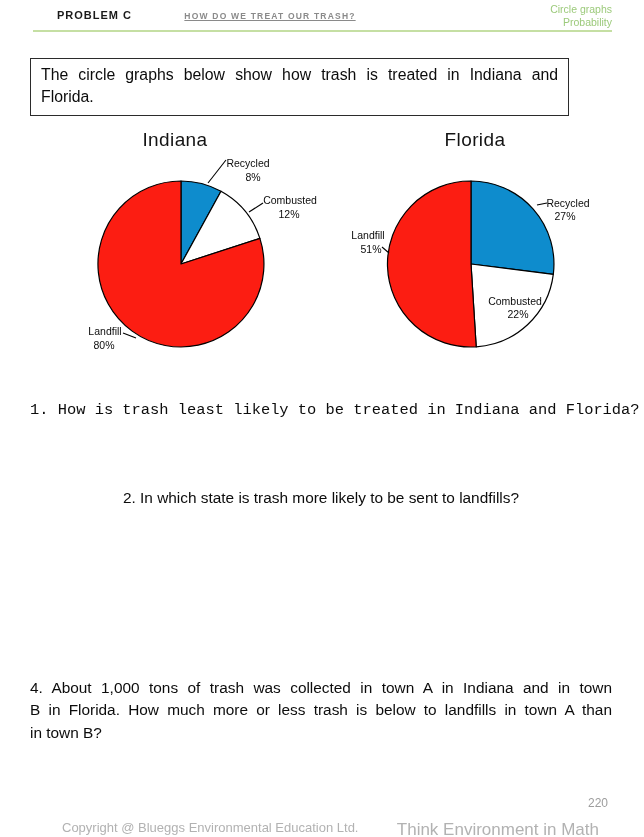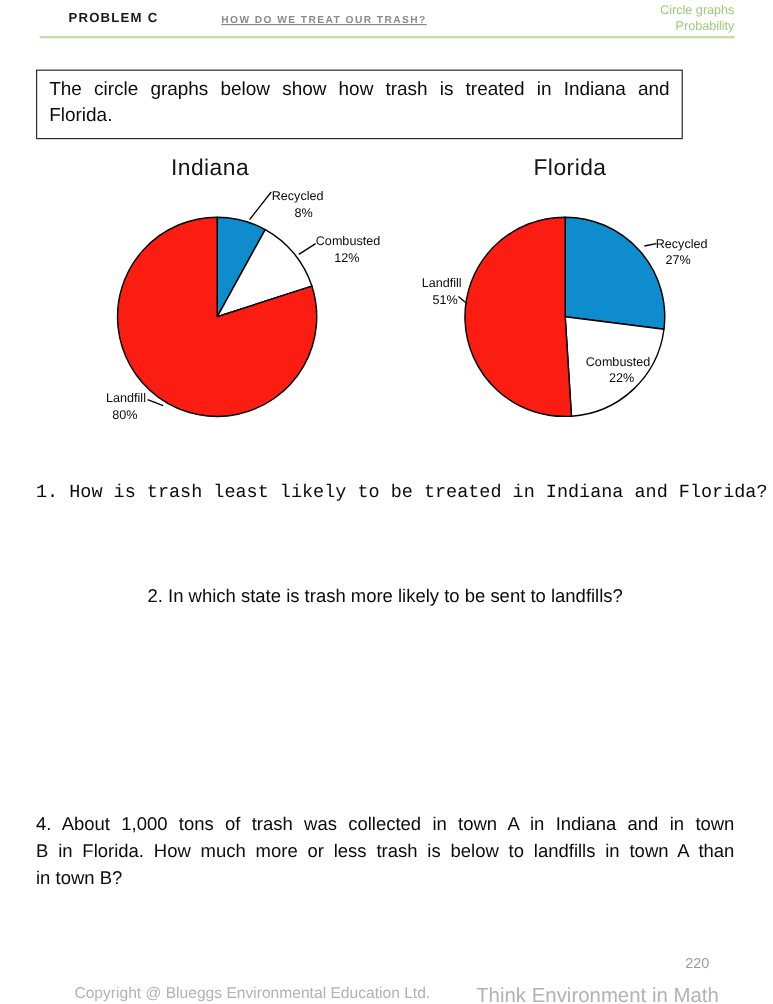--- a/index.html
+++ b/index.html
@@ -52,21 +52,21 @@
   .question {
     position:absolute; left:30px; width:582px;
     font-size:15.4px; line-height:22.4px; color:#0c0c0c;
   }
   .tline { white-space:nowrap; }
   .tline.just { white-space:normal; text-align:justify; text-align-last:justify; }
   .intro-box .tline.just, .intro-box .tline { white-space:normal; }
   .intro-box .tline.just { text-align:justify; text-align-last:justify; }
   
   .page-number {
-    position:absolute; right:53px; top:796px;
+    position:absolute; right:36px; top:796px;
     font-size:12px; color:#9d9d9d;
   }
   .copyright {
     position:absolute; left:62px; top:820px;
     font-size:13px; color:#b2b2b2;
   }
   .footer-right {
     position:absolute; right:45px; top:820px;
     font-size:17px; color:#b2b2b2;
   }

